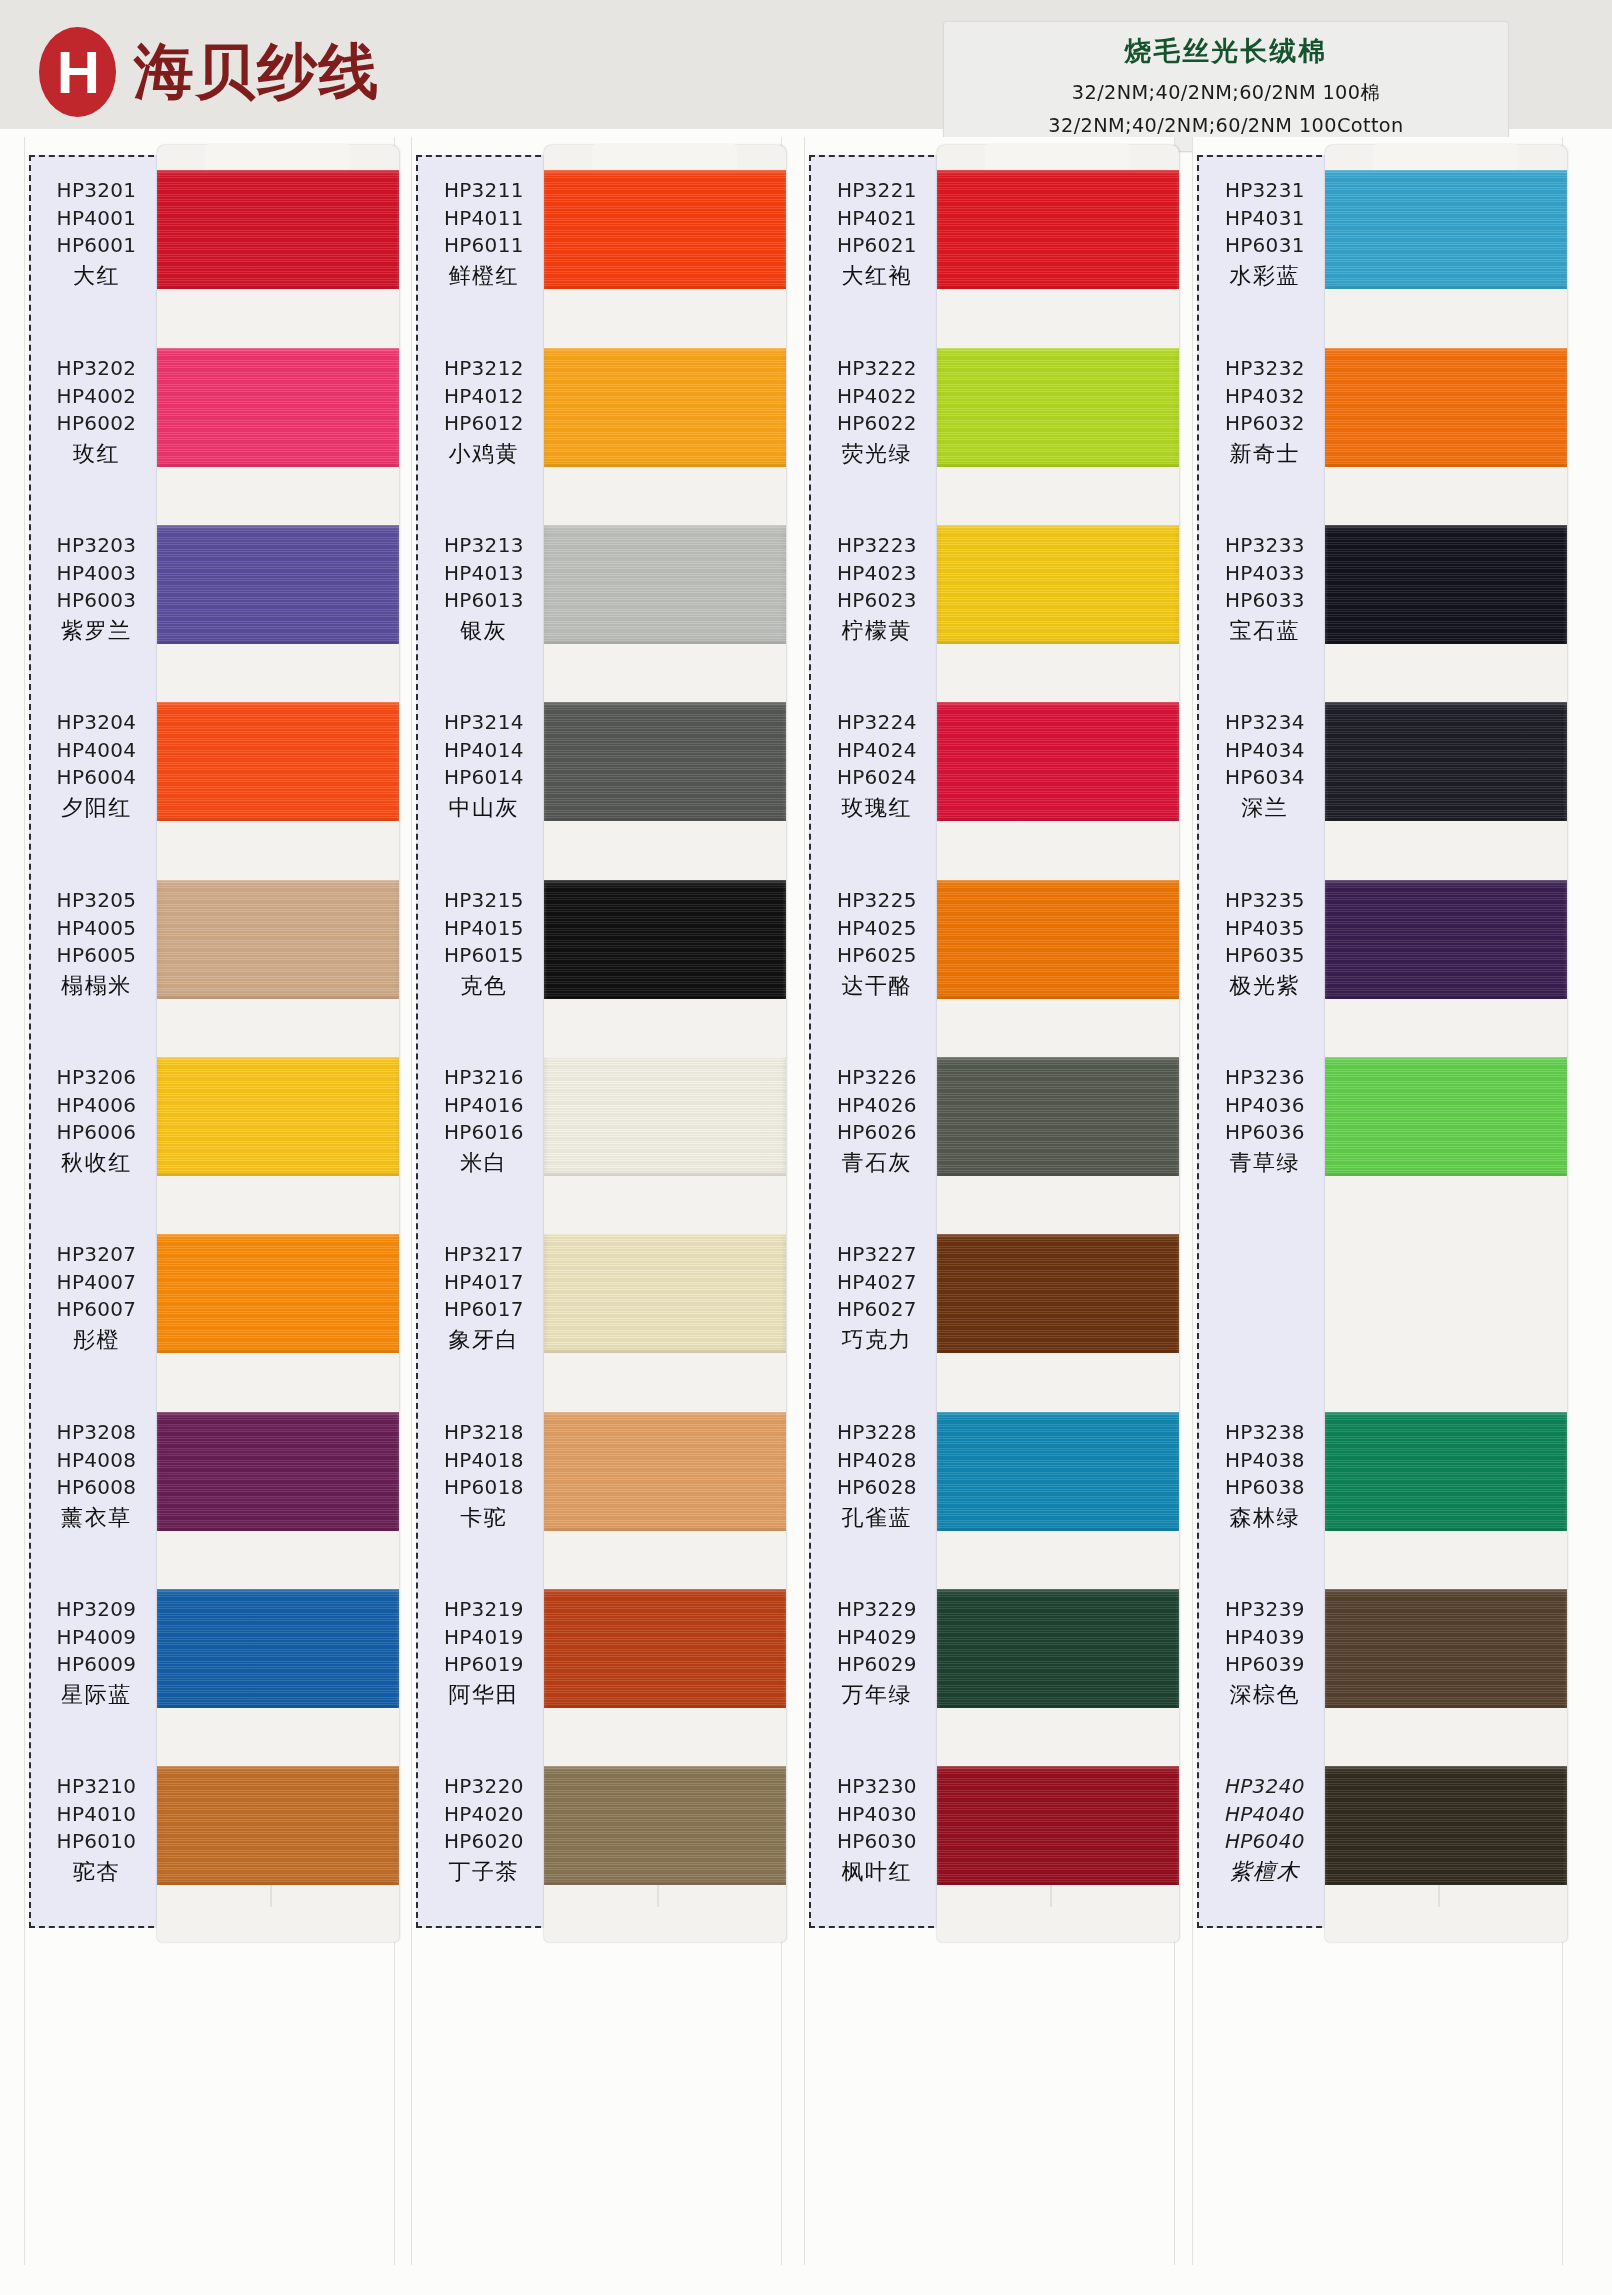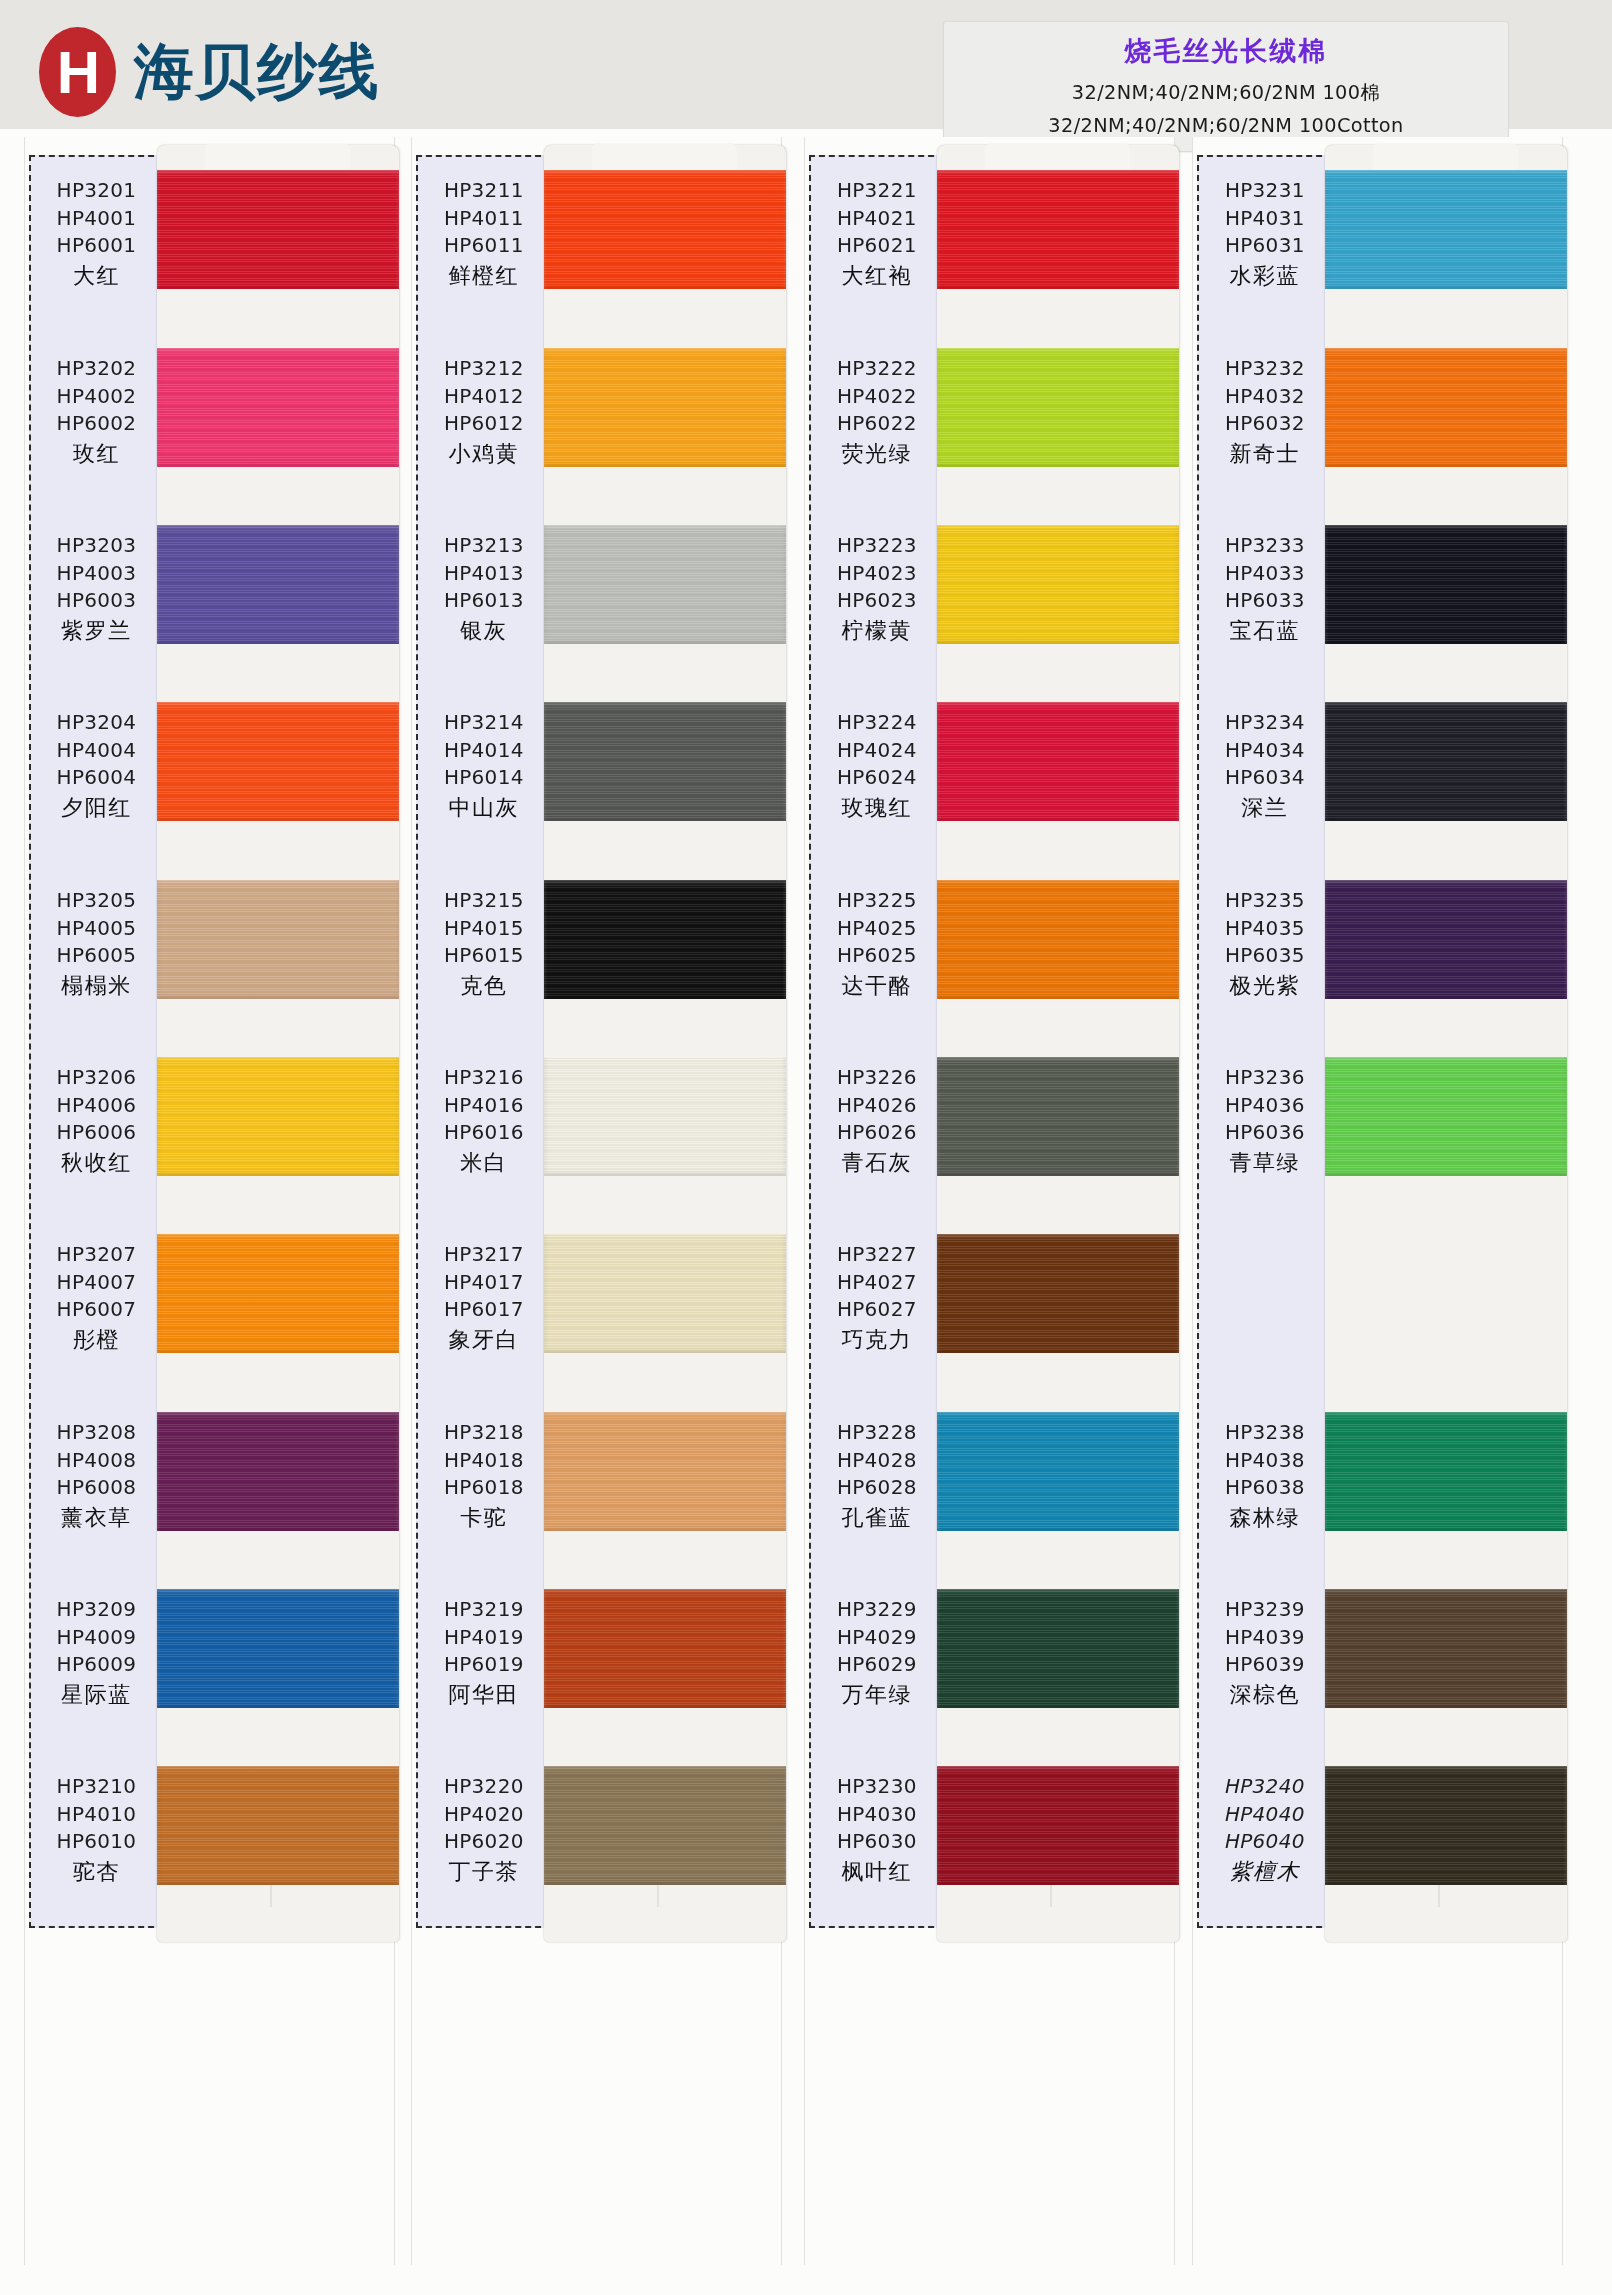--- a/index.html
+++ b/index.html
@@ -53,42 +53,42 @@
     align-items: center;
     justify-content: center;
     font-size: 60px;
     font-weight: bold;
     font-family: "Liberation Sans", sans-serif;
     letter-spacing: -1.6px;
   }
   .brand-name {
     font-size: 60px;
     font-weight: bold;
-    color: #0c4a6e;
+    color: #7f1d1d;
     letter-spacing: 1.6px;
     font-family: "DejaVu Sans", sans-serif;
     white-space: nowrap;
   }
 
   .spec-plate {
     position: absolute;
     left: 943px;
     top: 21px;
     width: 564px;
     padding: 11.3px 0 14.5px;
     background: #ededeb;
     border: 0.8px solid #dcdbd8;
     border-radius: 3.2px;
     text-align: center;
     box-shadow: 0 0.8px 1.6px rgba(0,0,0,0.05);
   }
   .spec-title {
     font-size: 26.6px;
     font-weight: bold;
-    color: #6d28d9;
+    color: #14532d;
     letter-spacing: 2.4px;
     font-family: "DejaVu Sans", sans-serif;
     margin-bottom: 9.7px;
   }
   .spec-line {
     font-size: 19.3px;
     color: #1b1b1b;
     letter-spacing: 0.4px;
     margin-top: 8px;
     font-family: "DejaVu Sans", sans-serif;

